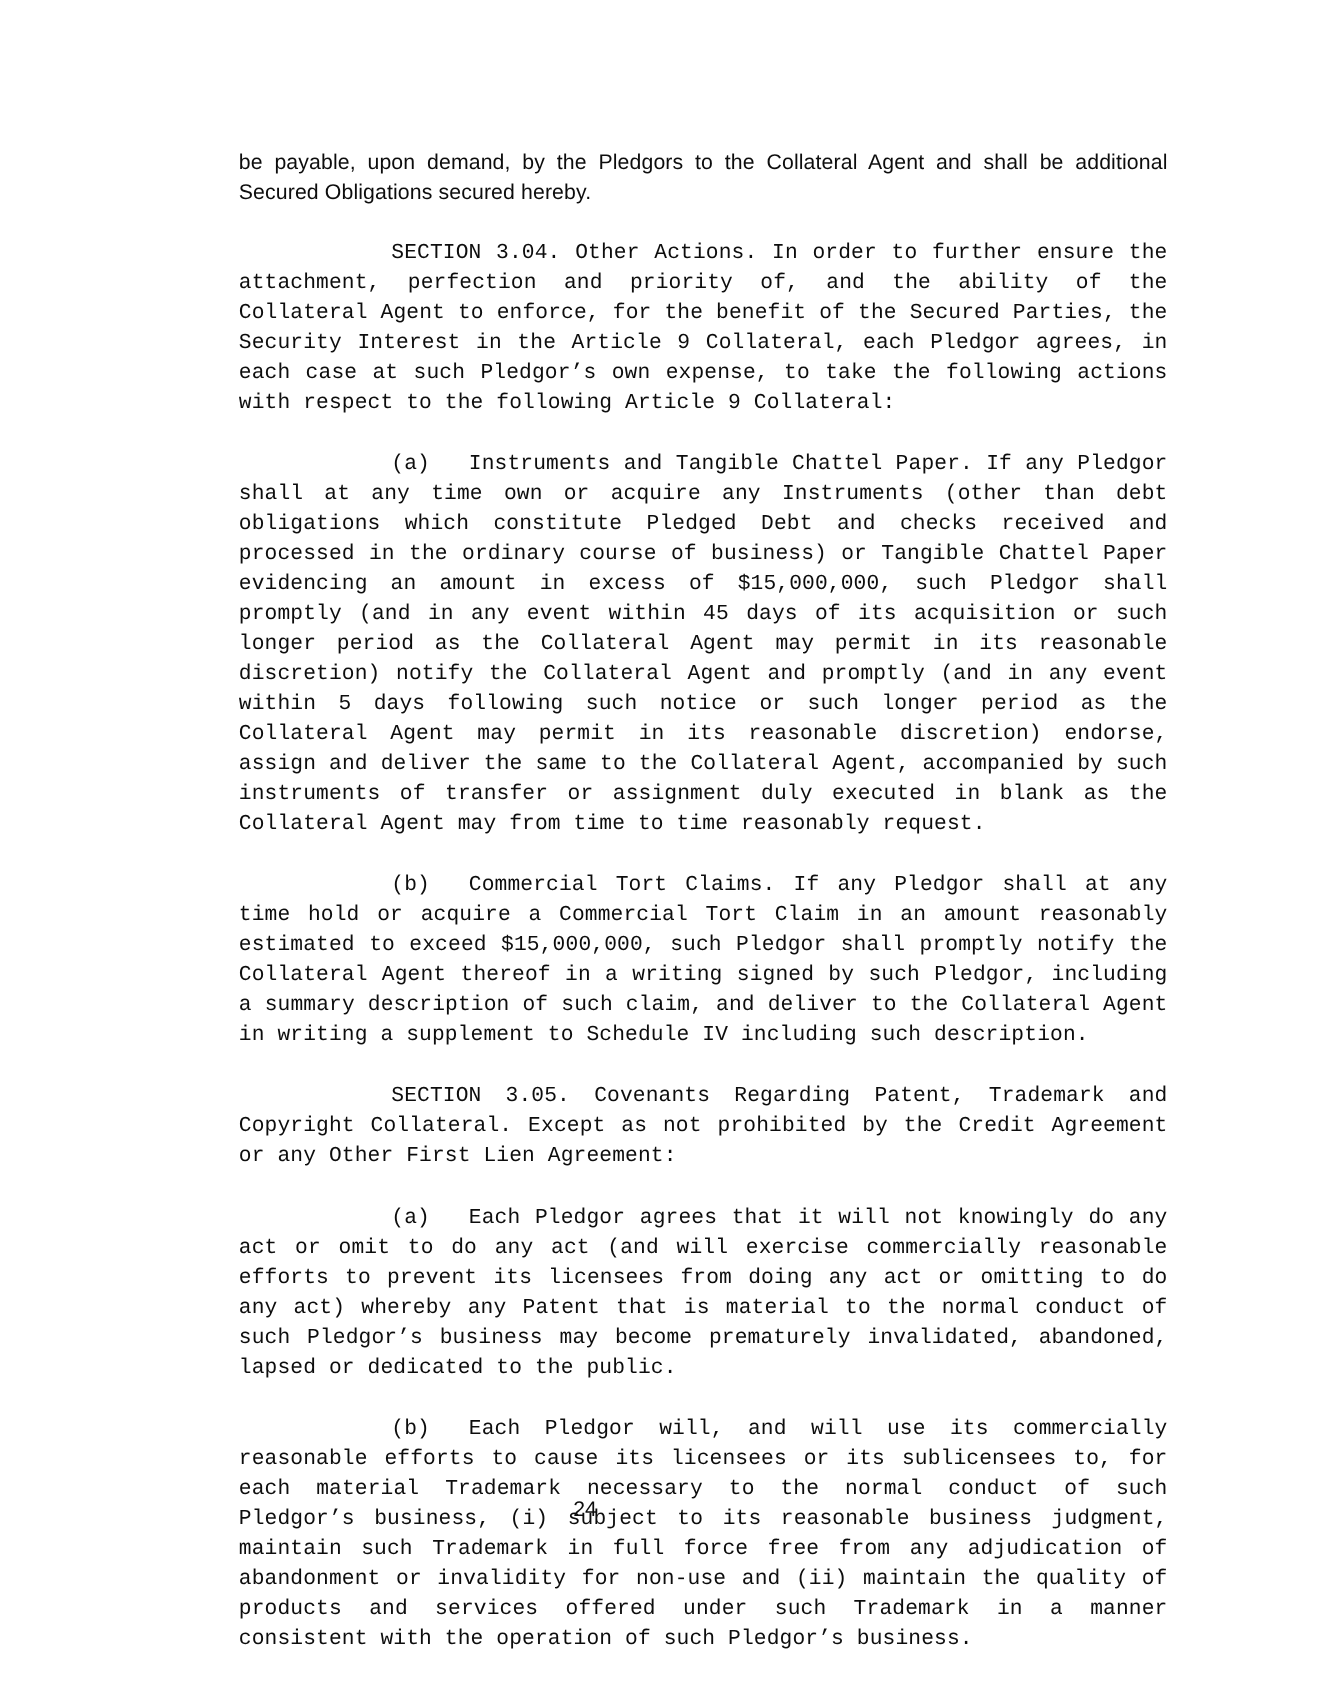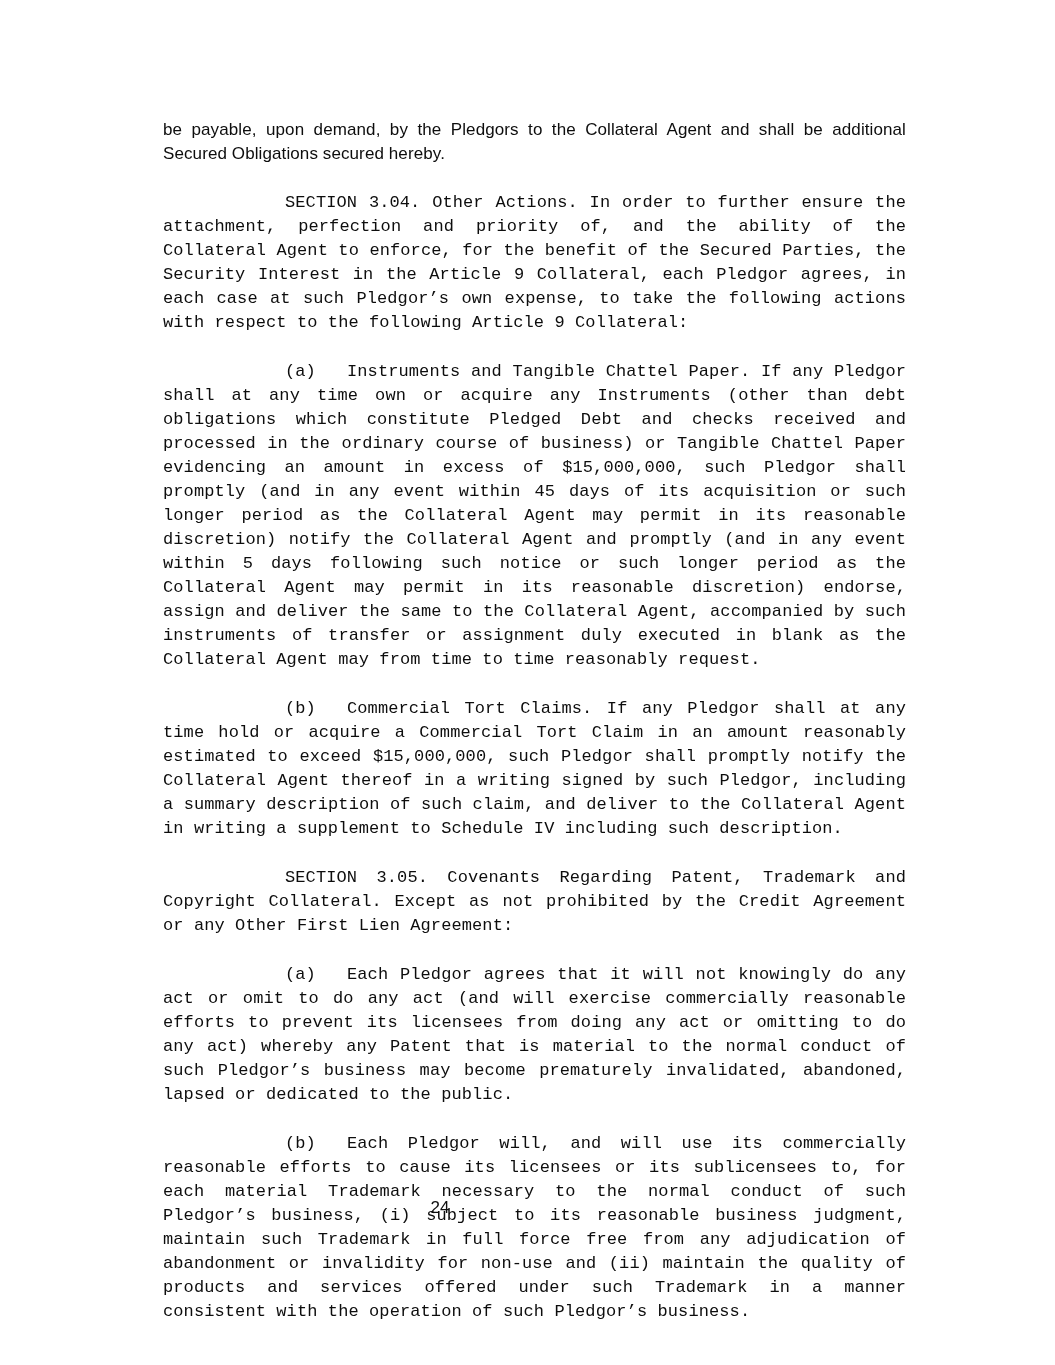--- a/index.html
+++ b/index.html
@@ -9,20 +9,21 @@
     height: 1365px;
     position: relative;
     font-family: "Liberation Sans", sans-serif;
     color: #0d0d0d;
     overflow: hidden;
   }
   .page {
     position: absolute;
     inset: 0;
     background: #ffffff;
+    margin-left: 28px;
   }
   .text-block {
     position: absolute;
     left: 163px;
     top: 118px;
     width: 743px;
     font-size: 17px;
     line-height: 24px;
     text-align: justify;
     letter-spacing: 0.1px;

